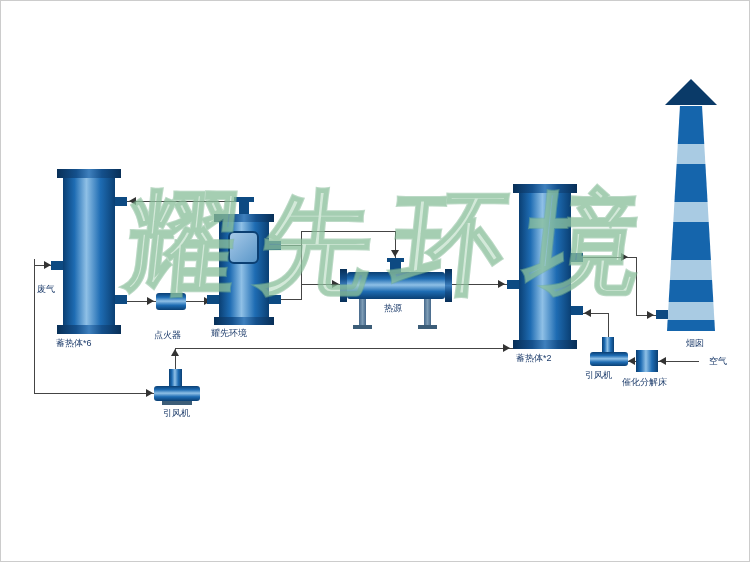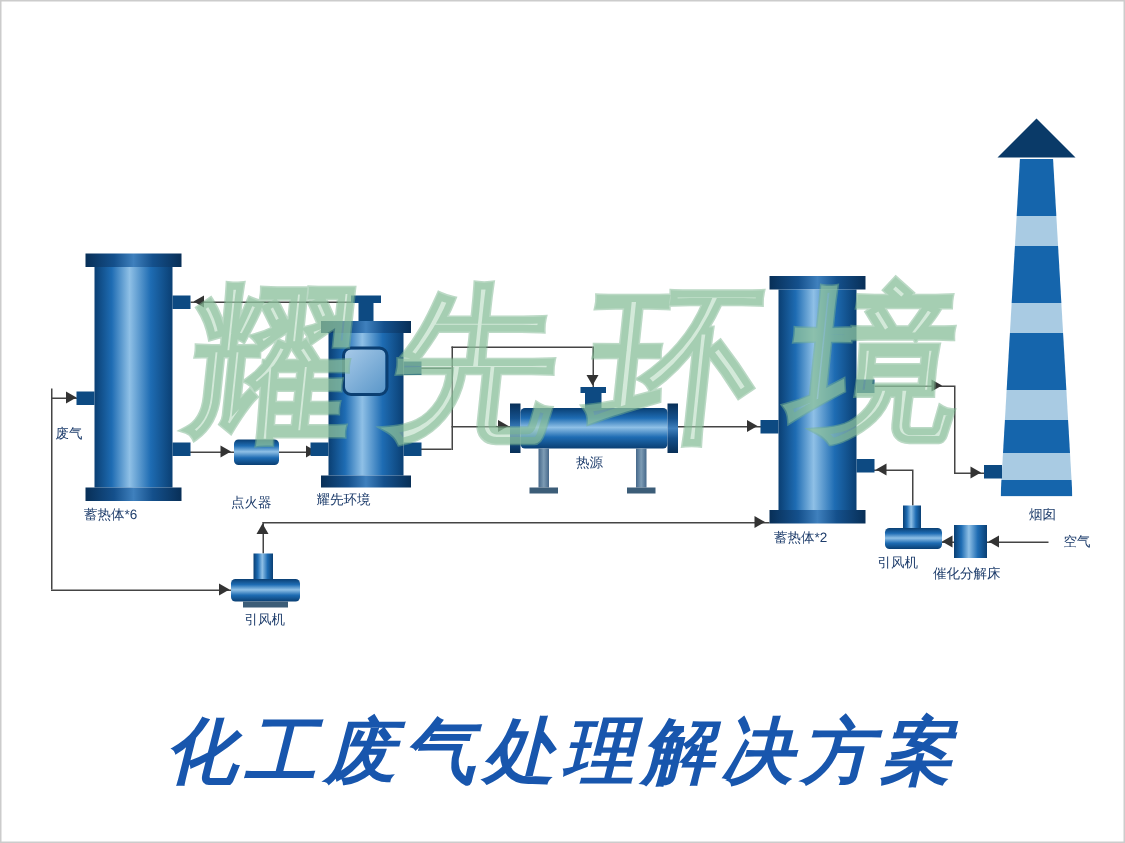--- a/index.html
+++ b/index.html
@@ -148,15 +148,14 @@
   <div class="ar r" style="left:497px;top:279px"></div>
   <div class="ar r" style="left:620px;top:252px"></div>
   <div class="ar r" style="left:646px;top:310px"></div>
   <div class="ar l" style="left:583px;top:308px"></div>
   <div class="ar r" style="left:145px;top:388px"></div>
   <div class="ar u" style="left:170px;top:348px"></div>
   <div class="ar r" style="left:502px;top:343px"></div>
   <div class="ar l" style="left:658px;top:356px"></div>
   <div class="ar l" style="left:627px;top:356px"></div>
 
-  <div class="ttl">化工废气处理解决方案</div>
 
 </div>
 
 </body></html>

